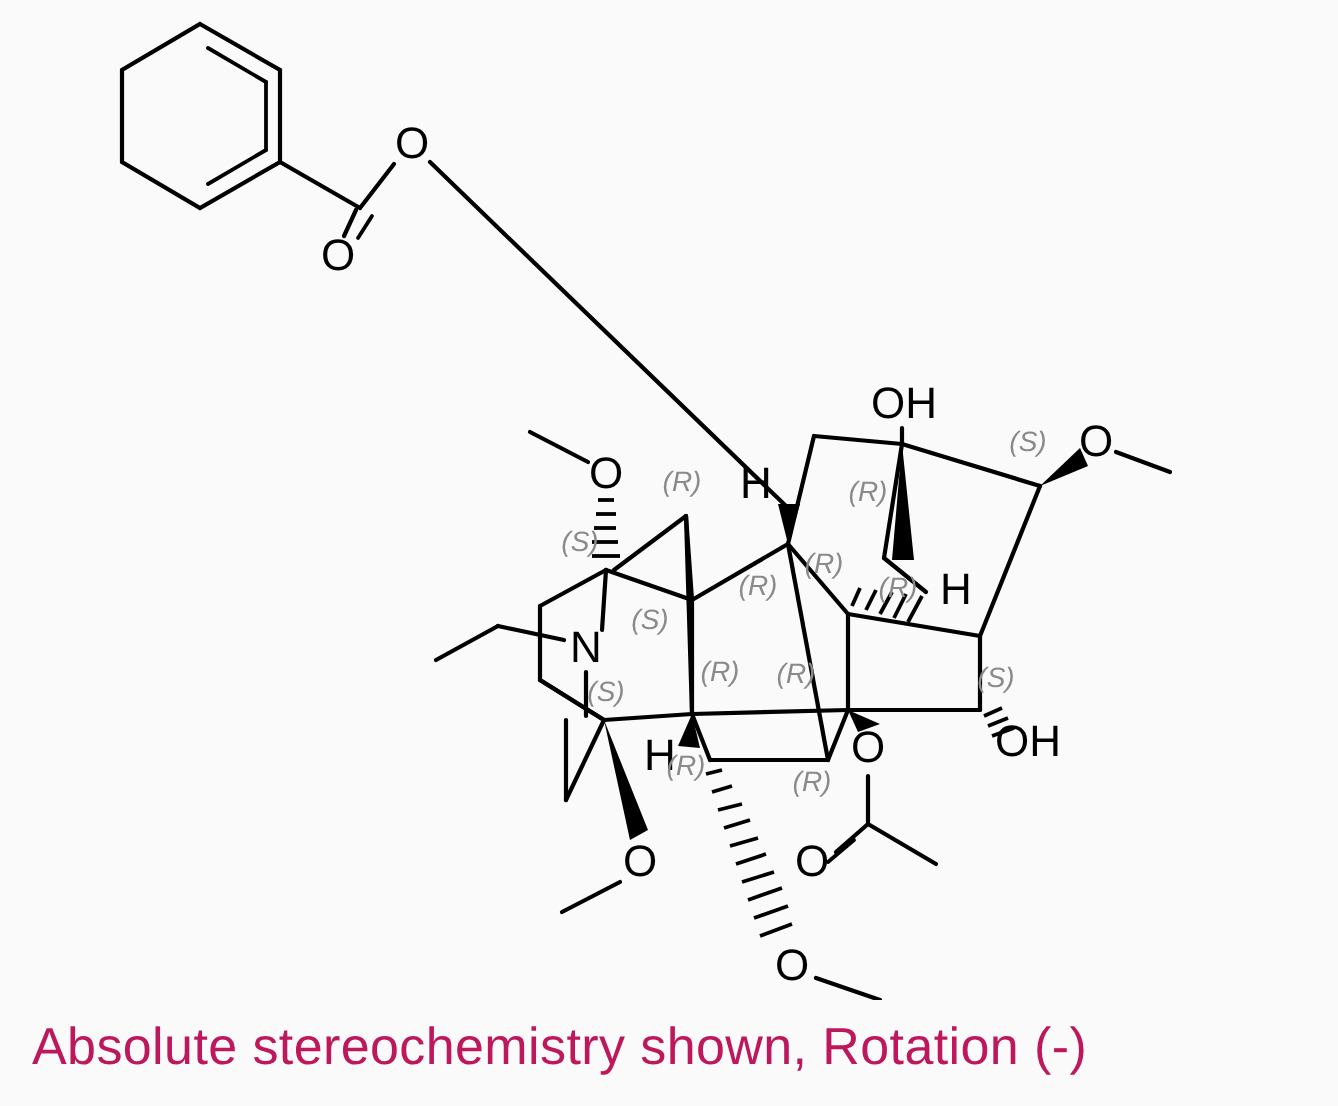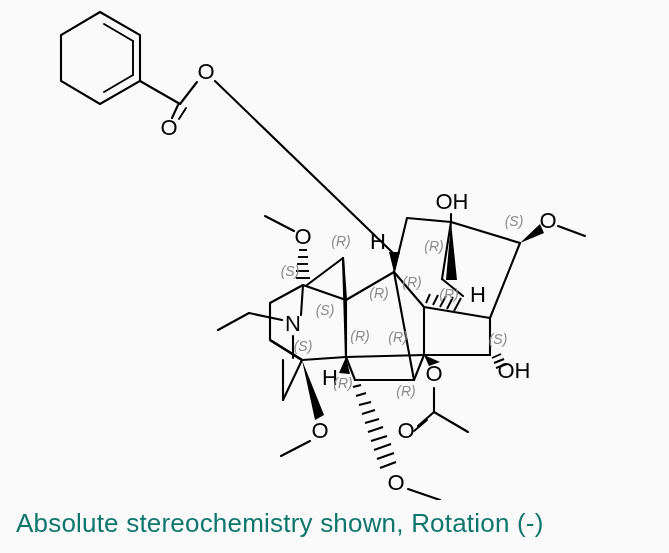--- a/index.html
+++ b/index.html
@@ -7,21 +7,21 @@
     width:669px;height:553px;
     background:#fafafa;
     font-family:"Liberation Sans", sans-serif;
     overflow:hidden;
     position:relative;
   }
   #struct-wrap{position:absolute;left:0;top:0;width:669px;height:500px;}
   #caption{
     position:absolute;left:16px;top:508px;
     font-size:26px;
-    color:#0f766e;
+    color:#be185d;
     letter-spacing:.2px;
     white-space:nowrap;
   }
   svg{display:block;}
   .bond{stroke:#000;stroke-width:2.1;fill:none;stroke-linecap:round;}
   .bond-thin{stroke:#000;stroke-width:1.9;fill:none;stroke-linecap:round;}
   .wedge{fill:#000;stroke:none;}
   .hash{stroke:#000;stroke-width:1.9;stroke-linecap:butt;}
   .atom{font-family:"Liberation Sans",sans-serif;font-size:22px;fill:#000;text-anchor:middle;dominant-baseline:middle;}
   .stereo{font-family:"Liberation Sans",sans-serif;font-size:14px;fill:#8a8a8a;font-style:italic;text-anchor:middle;dominant-baseline:middle;}

